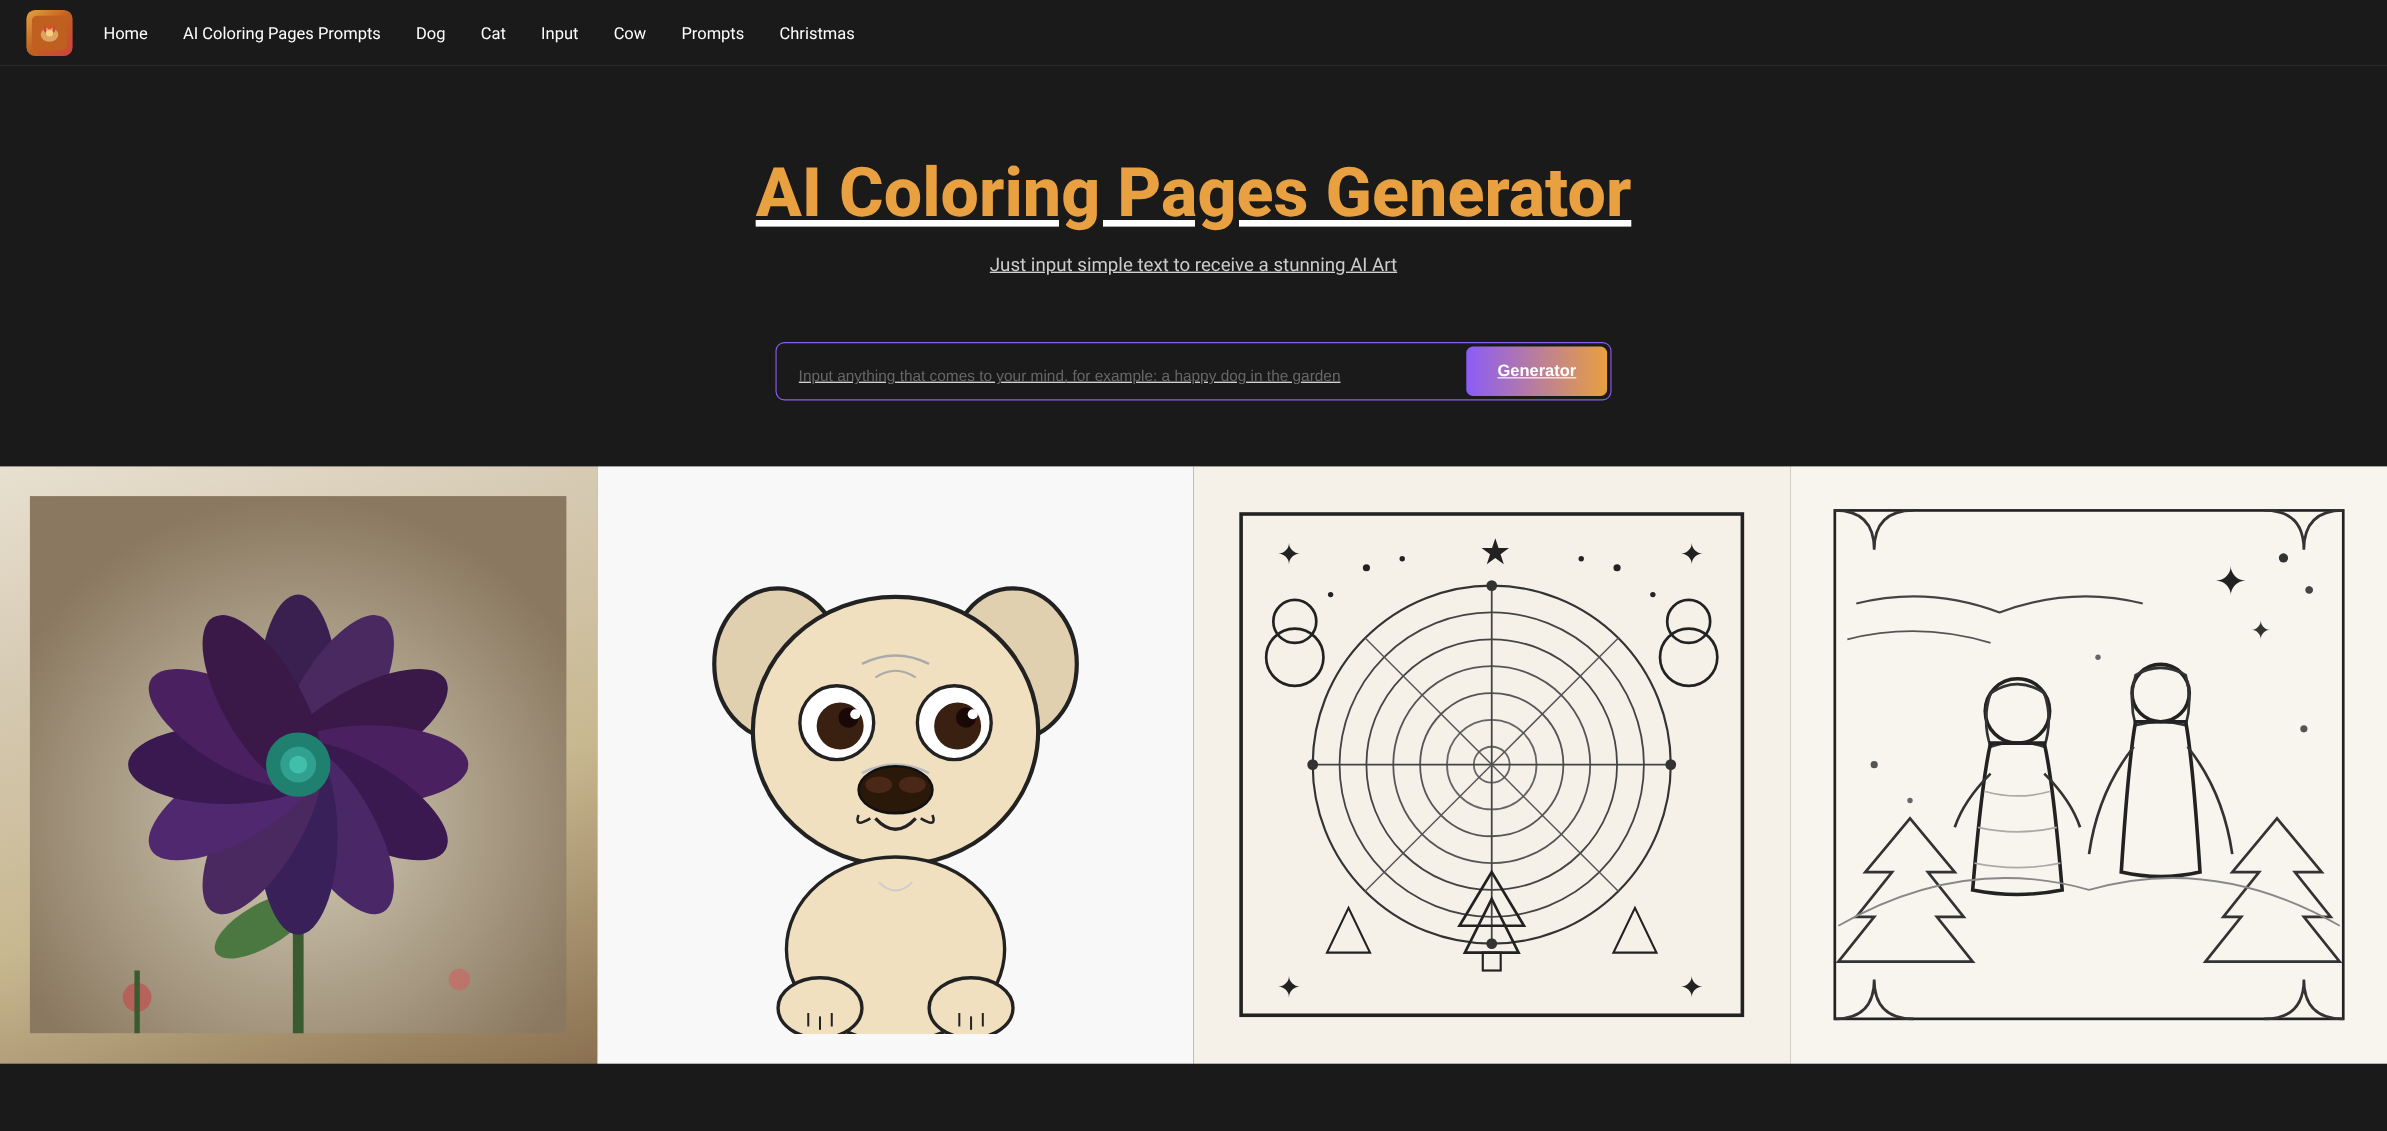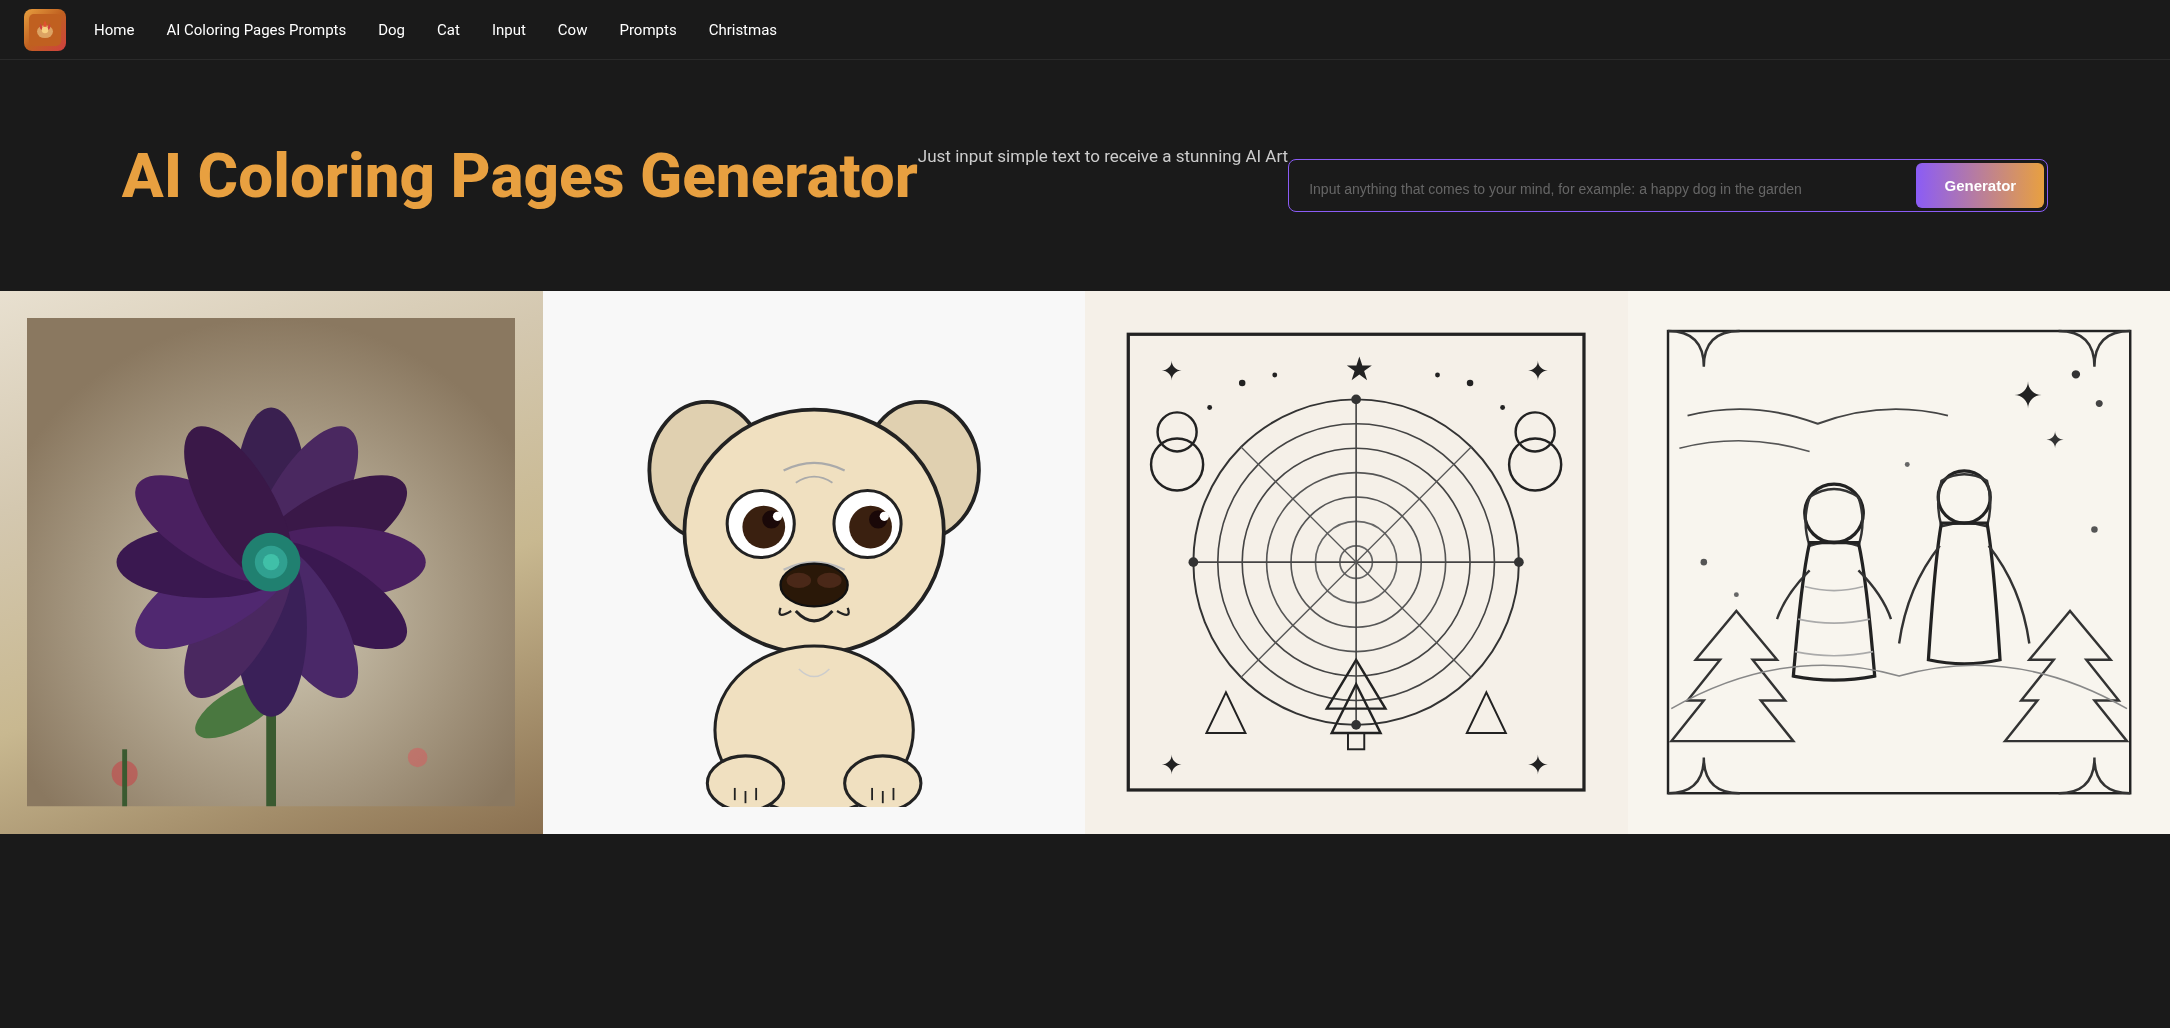--- a/index.html
+++ b/index.html
@@ -60,24 +60,26 @@
       text-decoration: none;
       font-size: 15px;
       font-weight: 400;
       white-space: nowrap;
       transition: color 0.2s;
     }
 
     
     .hero {
       display: flex;
+      flex-direction: column;
       align-items: center;
       justify-content: center;
       padding: 80px 20px 60px;
       text-align: center;
+      text-decoration: underline;
     }
 
     .hero-title {
       font-size: 62px;
       font-weight: 800;
       color: #e8a040;
       line-height: 1.15;
       margin-bottom: 20px;
       max-width: 800px;
     }

